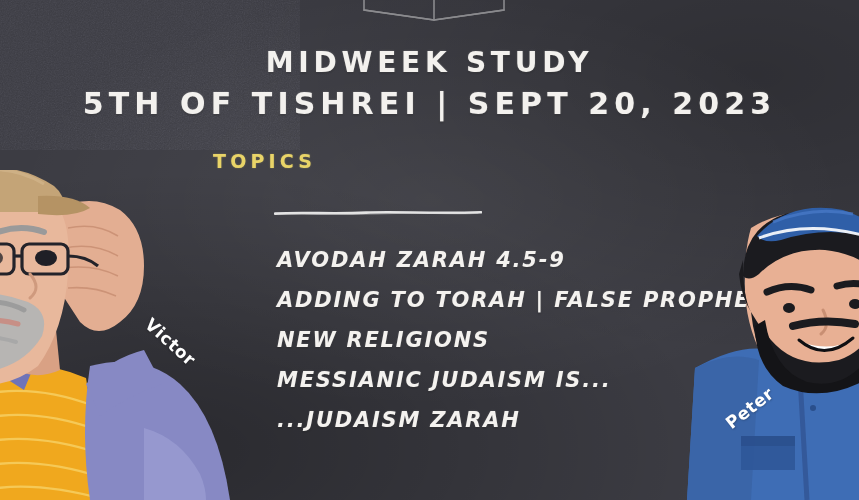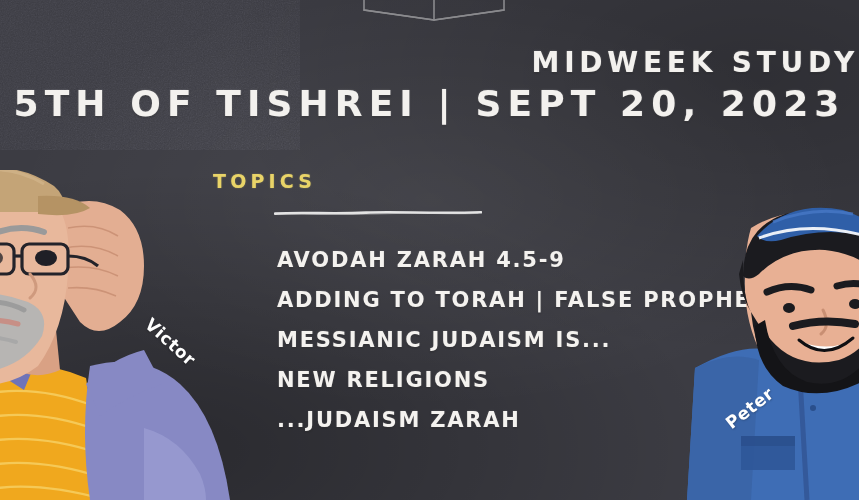--- a/index.html
+++ b/index.html
@@ -29,41 +29,42 @@
   .content{ position:absolute; inset:0; z-index:4; }
 
   .title-wrap{ position:absolute; left:0; right:0; top:46px; text-align:center; }
   .t-line1, .t-line2{
     color:#f3f1ee;
     font-weight:700;
     letter-spacing:.17em;
     text-shadow:0 0 2px rgba(255,255,255,.30), 0 1px 2px rgba(0,0,0,.45);
     white-space:nowrap;
   }
-  .t-line1{ font-size:28px; line-height:34px;text-align:right; }
-  .t-line2{ font-size:36px; line-height:40px; margin-top:4px; }
+  .t-line1{ font-size:28px; line-height:34px; }
+  .t-line2{ font-size:30px; line-height:40px; margin-top:4px; }
 
   .topics-label{
-    position:absolute; left:213px; top:170px;
+    position:absolute; left:213px; top:150px;
     color:#e9d468;
     font-size:19px; font-weight:700; letter-spacing:.22em;
     text-shadow:0 0 2px rgba(233,212,104,.35);
   }
   .divider{
     position:absolute; left:274px; top:210px; width:208px; height:6px;
   }
 
   .topic-list{ position:absolute; left:277px; top:240px; }
   .topic{
     color:#f4f2ef;
     font-size:21px; font-weight:700;
     letter-spacing:.085em;
     line-height:40px;
     white-space:nowrap;
     text-shadow:0 0 2px rgba(255,255,255,.22), 0 1px 2px rgba(0,0,0,.4);
+    font-style:italic;
   }
 
   
   .char{ position:absolute; bottom:0; z-index:5; }
   .char-left{ left:-6px; width:250px; height:330px; }
   .char-right{ right:-4px; width:190px; height:300px; }
 
   .name-tag{
     position:absolute; z-index:6;
     color:#ffffff; font-weight:700; font-size:17px;
@@ -103,22 +104,22 @@
     <div class="topics-label">TOPICS</div>
 
     <svg class="divider" viewBox="0 0 208 6" preserveAspectRatio="none">
       <path d="M1 3.6 C 30 2.0, 60 4.4, 92 2.6 C 124 1.2, 158 4.0, 207 2.2" stroke="#f2f2f2" stroke-width="2.6" fill="none" stroke-linecap="round" opacity=".92"></path>
       <path d="M4 4.6 C 40 3.4, 74 5.0, 118 3.6 C 150 2.6, 180 4.6, 204 3.4" stroke="#cfcfcf" stroke-width="1" fill="none" stroke-linecap="round" opacity=".5"></path>
     </svg>
 
     <div class="topic-list">
       <div class="topic">AVODAH ZARAH 4.5-9</div>
       <div class="topic">ADDING TO TORAH | FALSE PROPHETS</div>
+      <div class="topic">NEW RELIGIONS</div>
       <div class="topic">MESSIANIC JUDAISM IS...</div>
-      <div class="topic">NEW RELIGIONS</div>
       <div class="topic">...JUDAISM ZARAH</div>
     </div>
   </div>
 
   <svg class="char char-left" viewBox="0 0 250 330">
 
     <path d="M-10 200 Q 40 186 92 208 L 112 330 L -10 330 Z" fill="#F0A81E"></path>
     <g stroke="#f7cf62" stroke-width="2.4" opacity=".85" fill="none">
       <path d="M-10 224 Q 42 214 100 236"></path>
       <path d="M-10 248 Q 42 238 104 260"></path>

